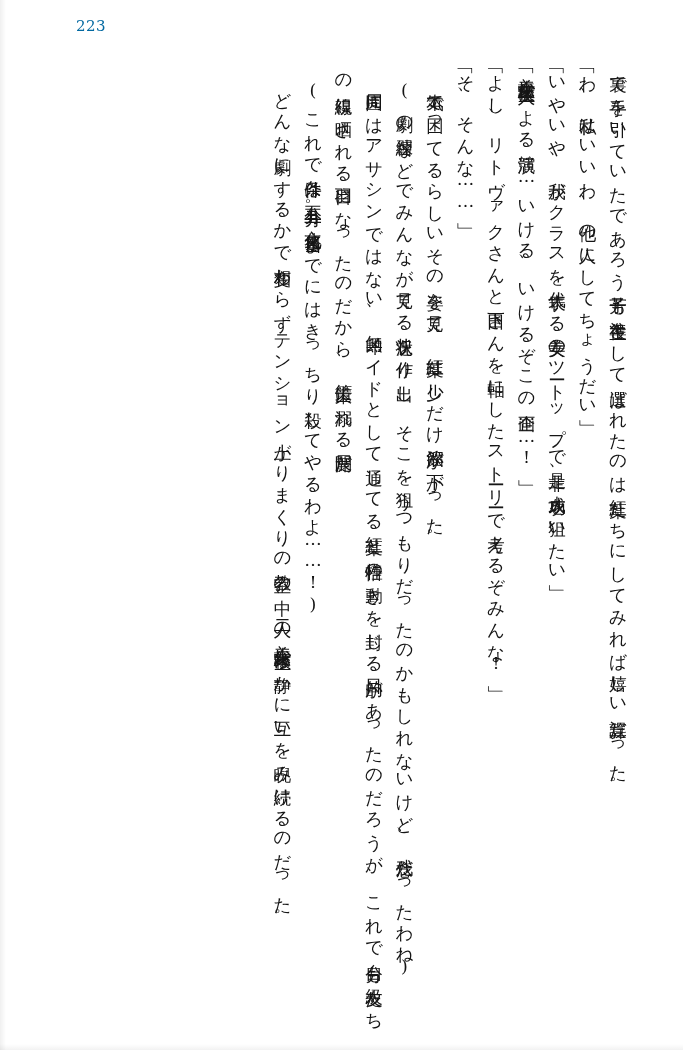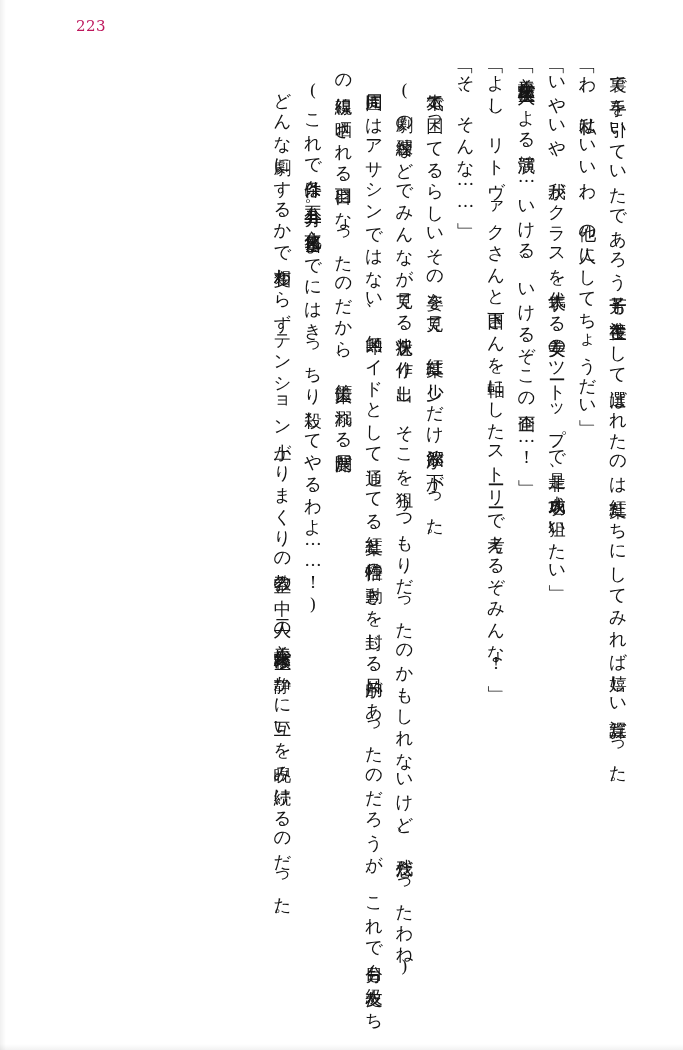--- a/index.html
+++ b/index.html
@@ -25,21 +25,21 @@
     background: #fff;
   }
 
   
   .page-number {
     position: absolute;
     top: 17px;
     left: 76px;
     font-size: 15px;
     letter-spacing: 0.5px;
-    color: #be185d;
+    color: #0369a1;
     font-family: "DejaVu Serif", "Liberation Serif", serif;
   }
 
   
   .text-block {
     position: absolute;
     top: 62px;
     right: 50px;
     height: 960px;
     width: 580px;

